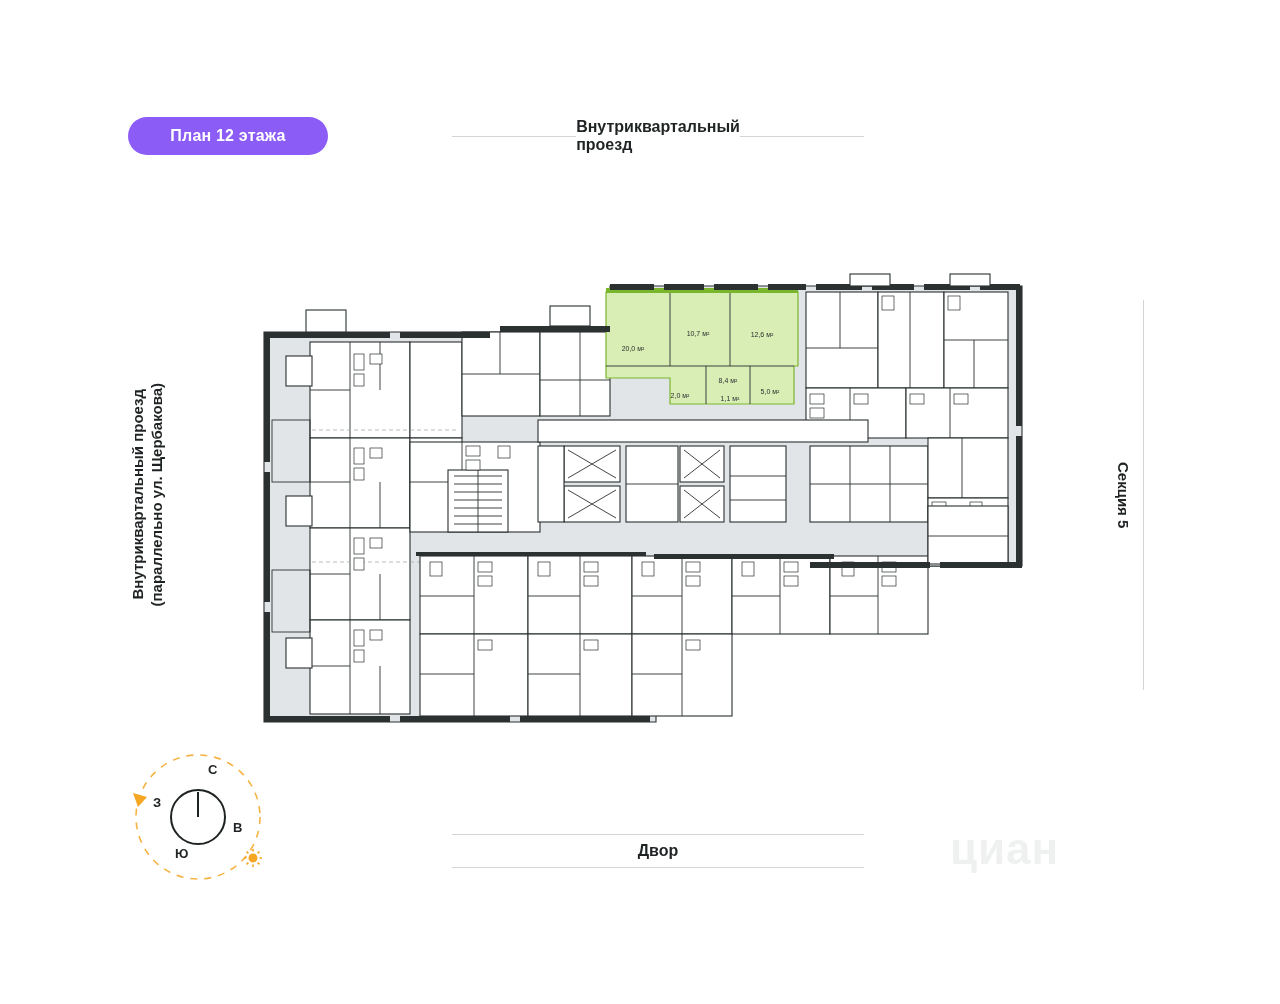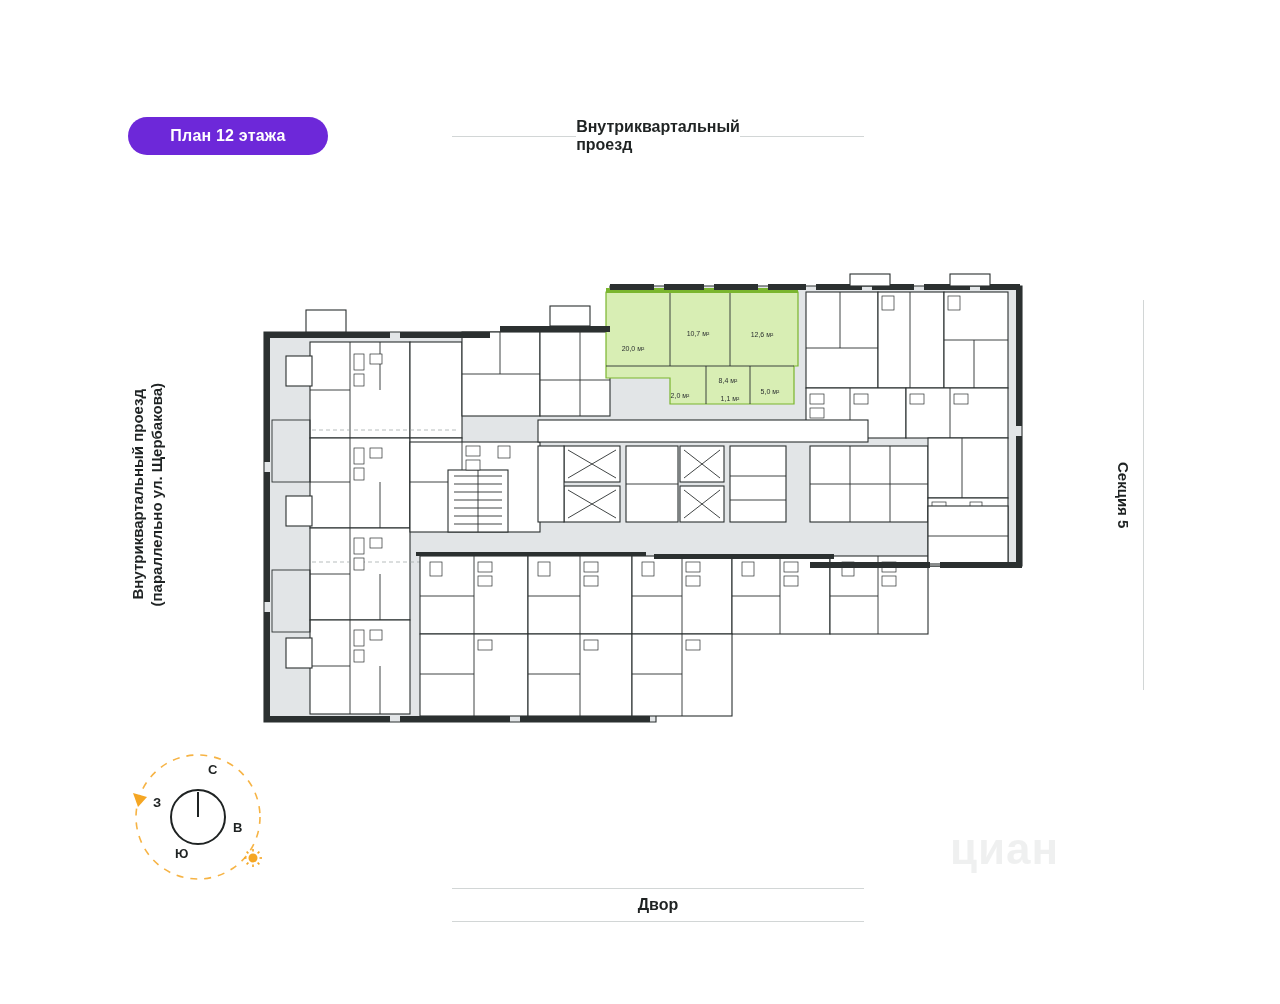--- a/index.html
+++ b/index.html
@@ -17,21 +17,21 @@
   }
 
   
   .floor-badge {
     position: absolute;
     left: 128px;
     top: 117px;
     width: 200px;
     height: 38px;
     border-radius: 19px;
-    background: #6d28d9;
+    background: #8b5cf6;
     color: #ffffff;
     font-size: 16px;
     font-weight: bold;
     display: flex;
     align-items: center;
     justify-content: center;
     letter-spacing: 0.2px;
   }
 
   
@@ -54,21 +54,21 @@
   .top-label .txt {
     font-size: 16px;
     font-weight: bold;
     padding: 6px 0;
   }
 
   
   .bottom-label {
     position: absolute;
     left: 452px;
-    top: 885px;
+    top: 831px;
     width: 412px;
     height: 40px;
     display: flex;
     flex-direction: column;
     align-items: center;
     justify-content: center;
   }
   .bottom-label .rule {
     width: 100%;
     height: 1px;

